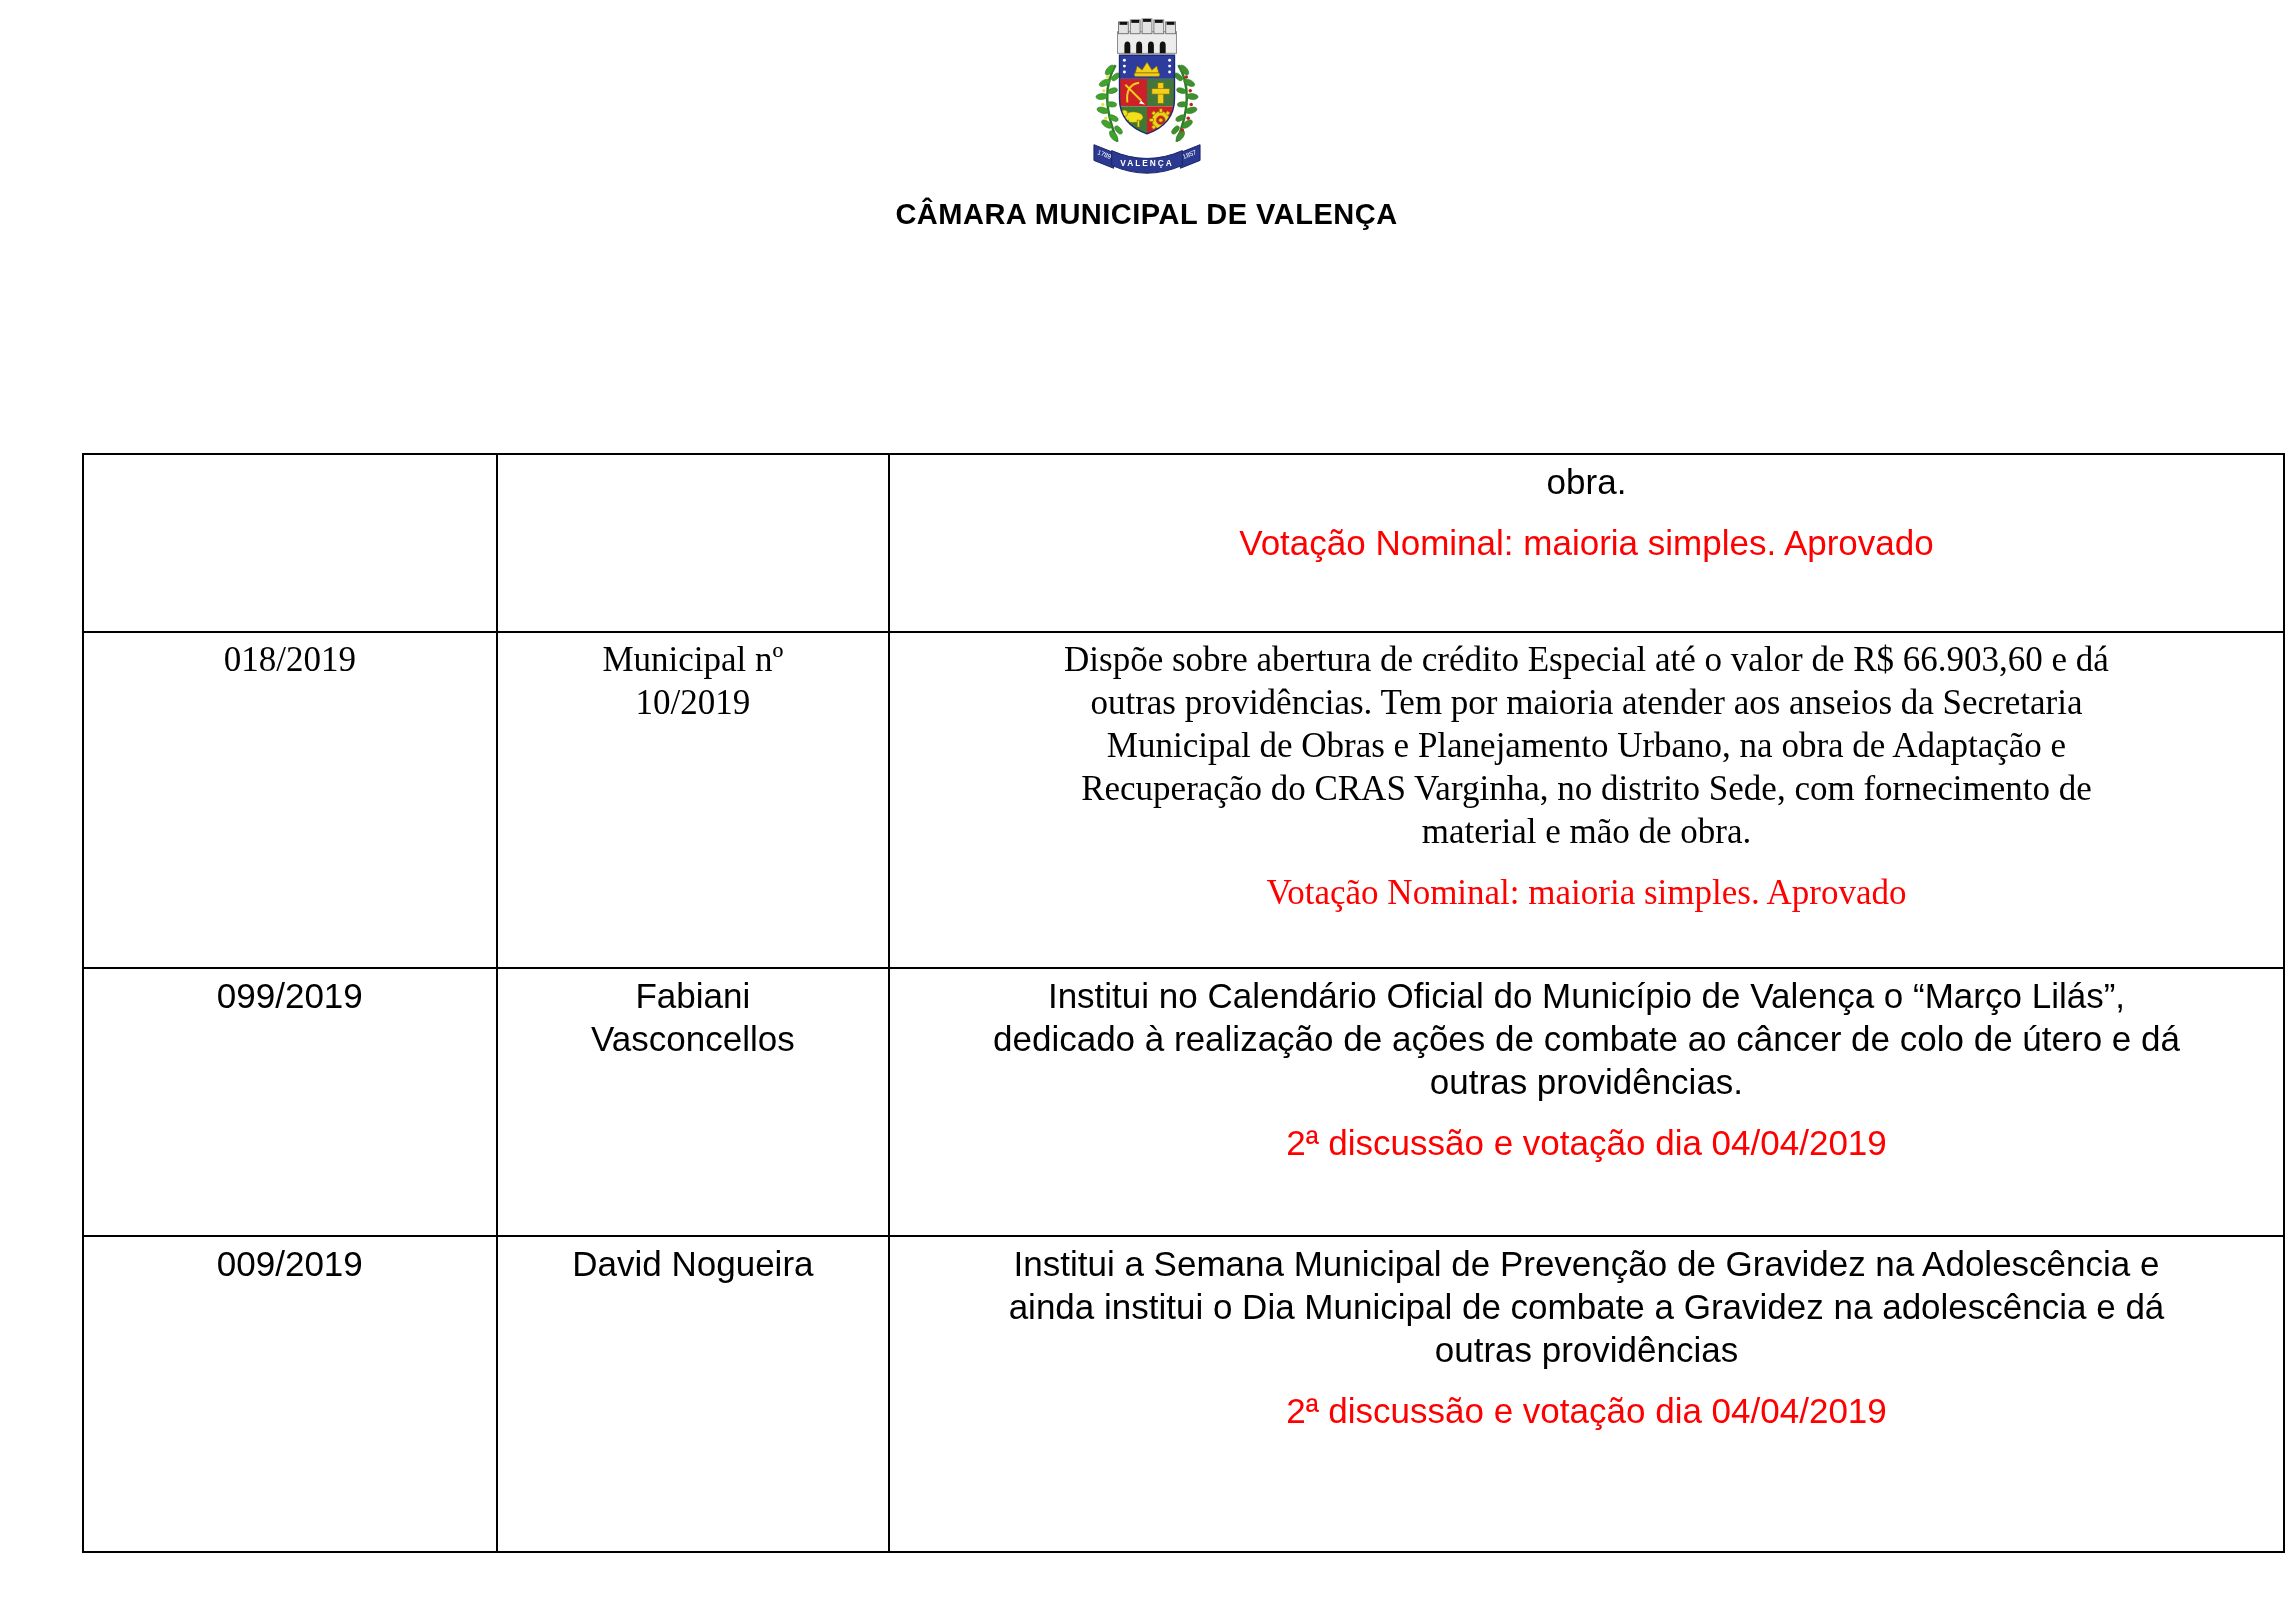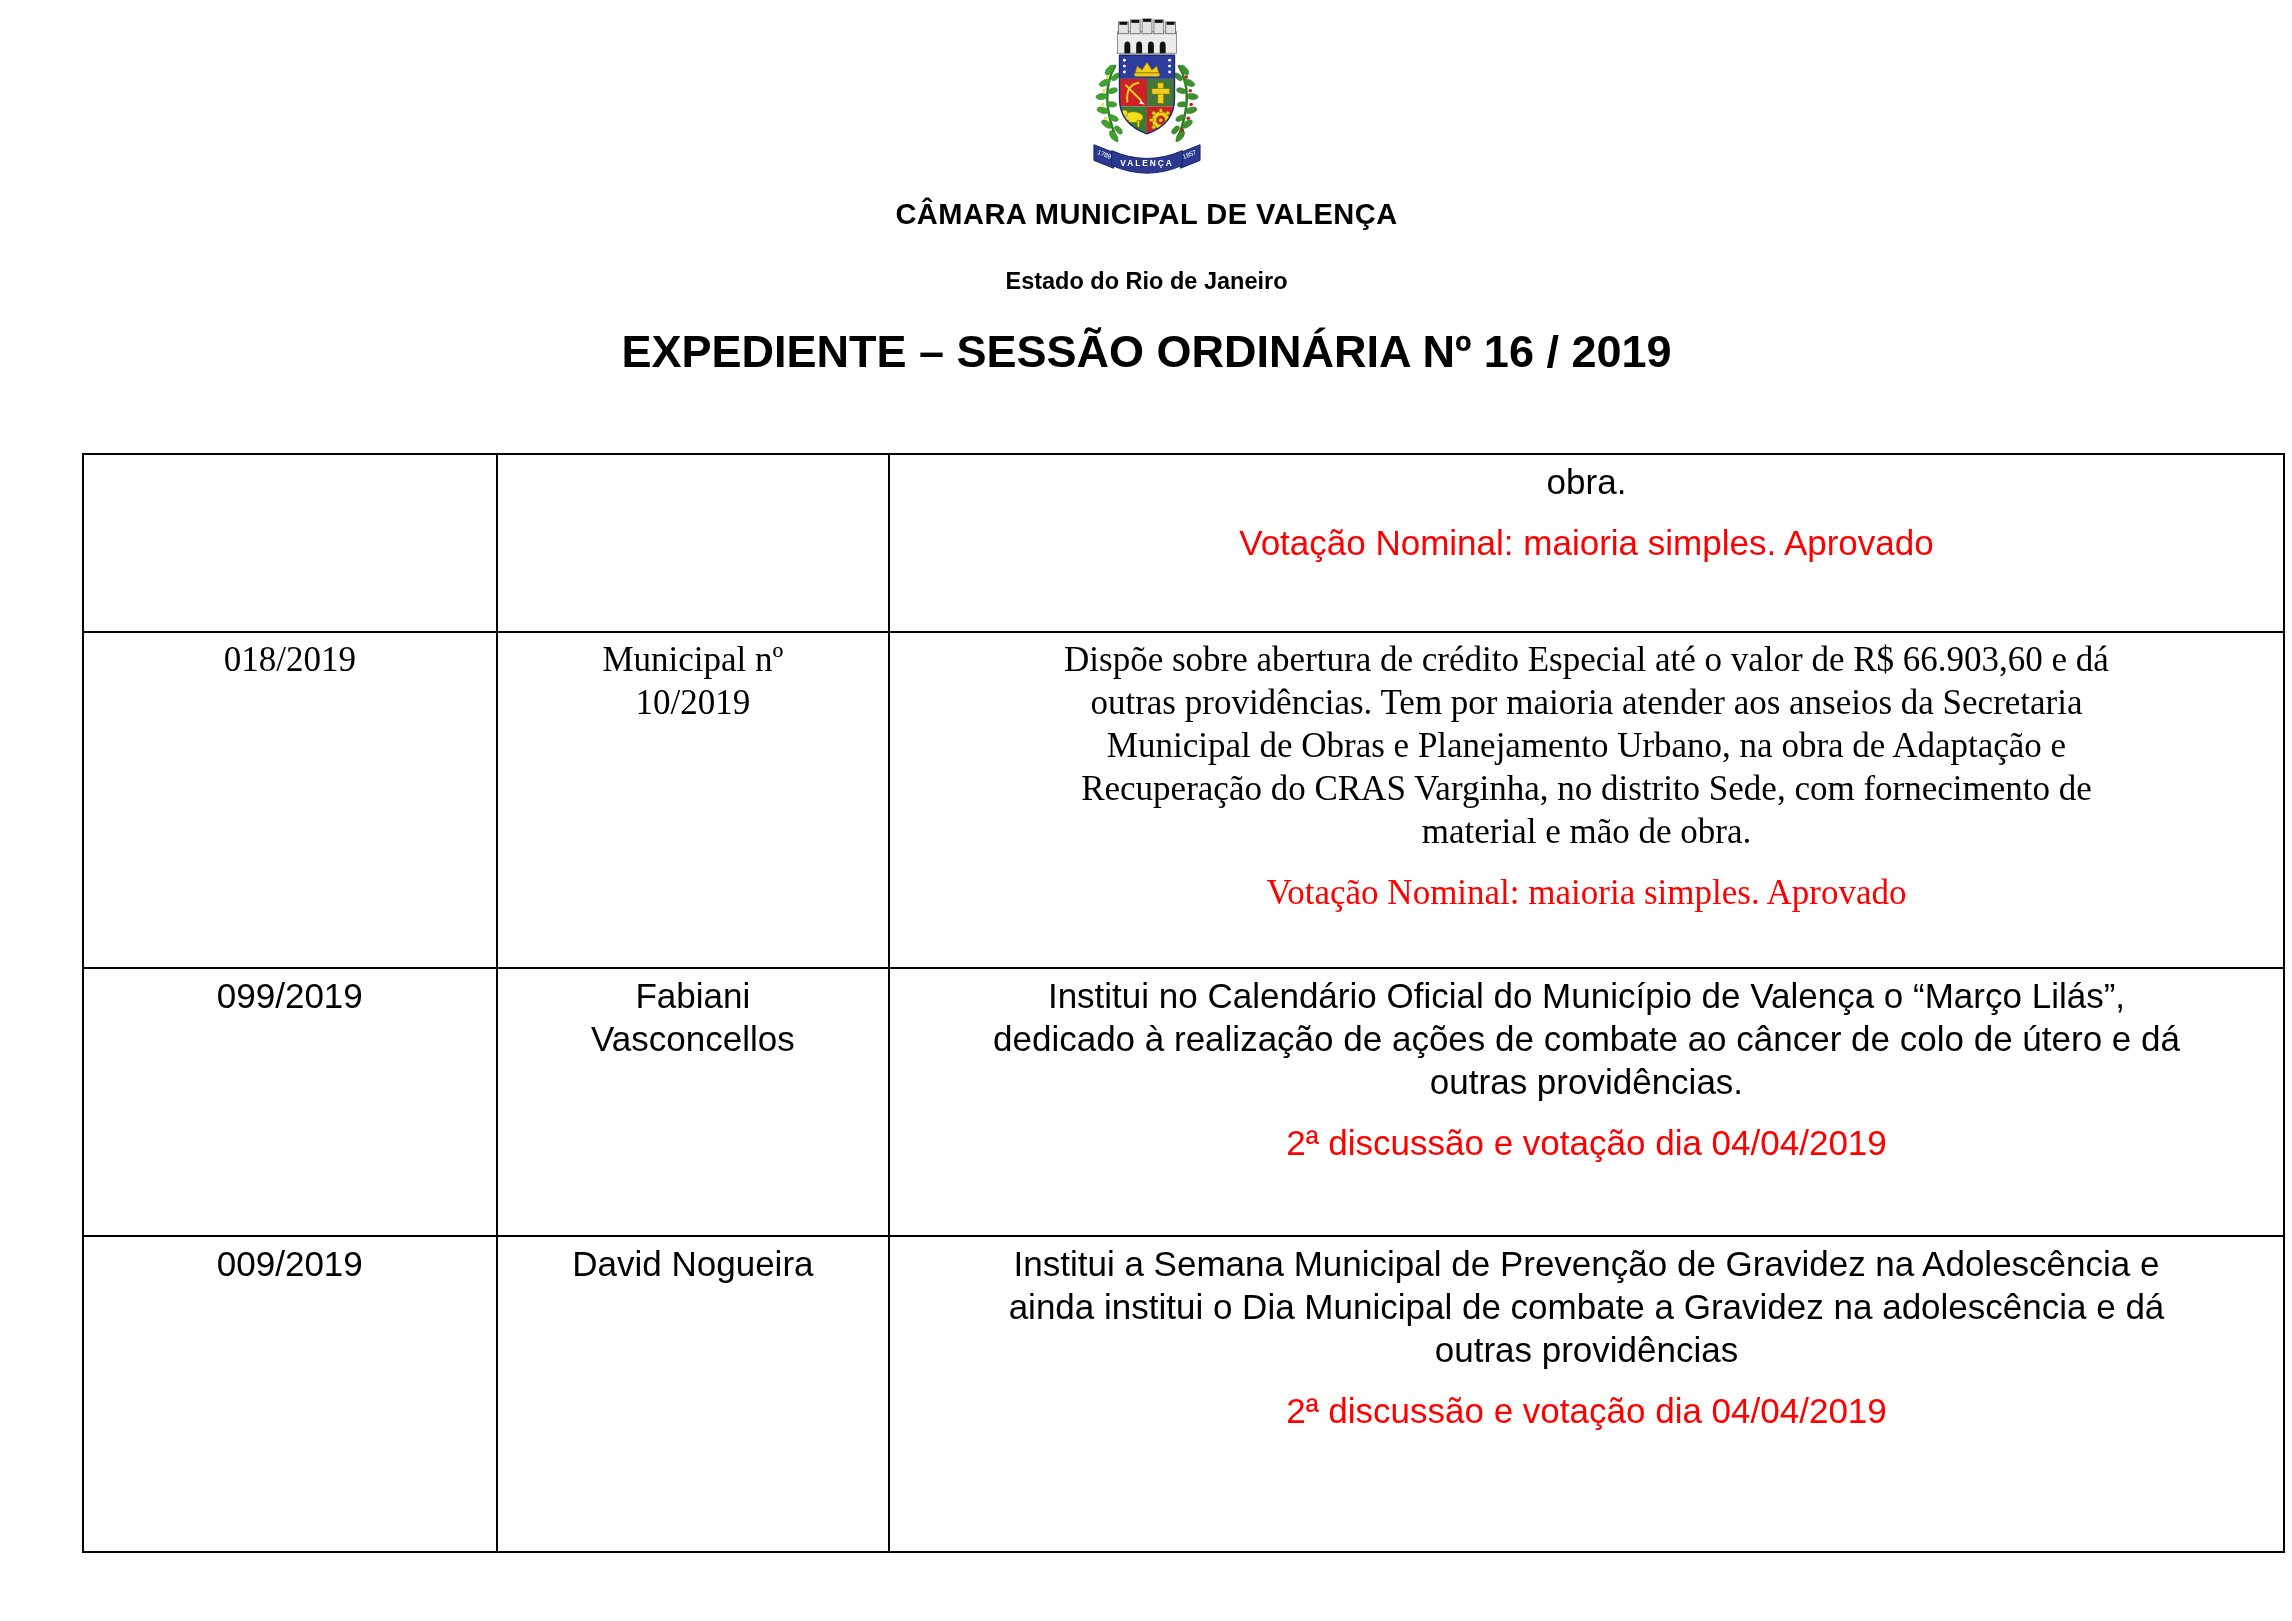--- a/index.html
+++ b/index.html
@@ -179,22 +179,20 @@
         <path d="M114,131 l-20,8 v16 l20,-8 z" fill="#2b3990" stroke="#1b2566" stroke-width="1"></path>
         <path d="M24,137 q36,16 72,0 l0,15 q-36,16 -72,0 z" fill="#2b3990" stroke="#1b2566" stroke-width="1"></path>
         <text x="16" y="143" font-size="6.5" fill="#ffffff" font-family="Liberation Sans, sans-serif" transform="rotate(20 16 143)" text-anchor="middle">1789</text>
         <text x="104" y="143" font-size="6.5" fill="#ffffff" font-family="Liberation Sans, sans-serif" transform="rotate(-20 104 143)" text-anchor="middle">1857</text>
         <text x="60" y="153" font-size="8.5" font-weight="bold" letter-spacing="2" fill="#ffffff" font-family="Liberation Sans, sans-serif" text-anchor="middle">VALENÇA</text>
       </g>
     </svg>
   </div>
 
   <div class="center-line org-name">CÂMARA MUNICIPAL DE VALENÇA</div>
-  <div class="center-line state-name">Estado do Rio de Janeiro</div>
-  <div class="center-line doc-title">EXPEDIENTE – SESSÃO ORDINÁRIA Nº 16 / 2019</div>
 
   <table class="session">
     <tbody>
       <tr style="height:178px;">
         <td class="col-num">
             <div class="line"></div>
           </td>
         <td class="col-author">
           <div class="line"></div>
         </td>

